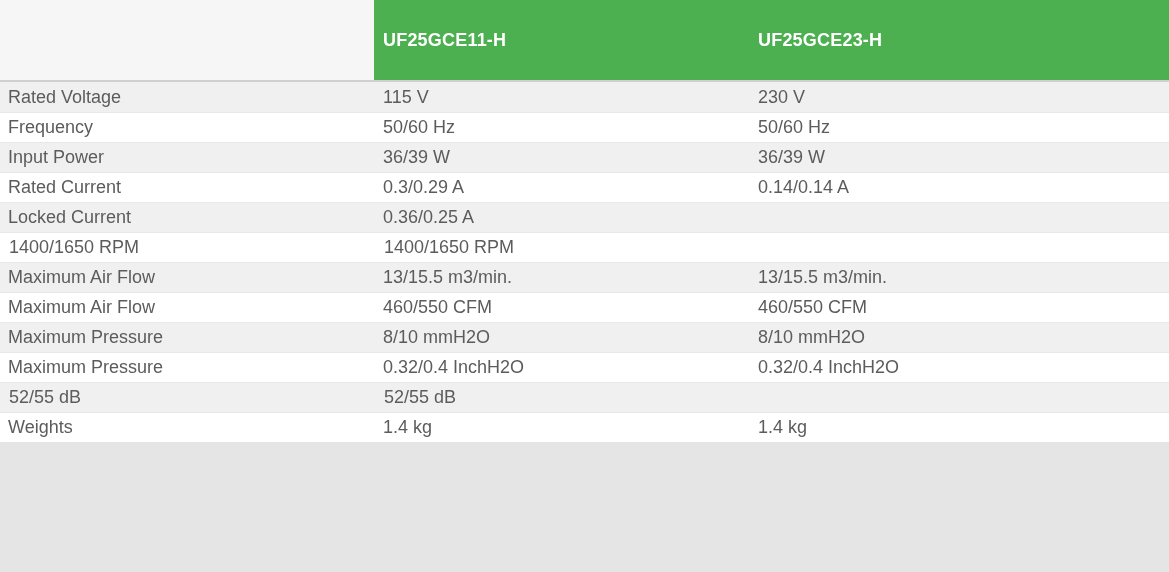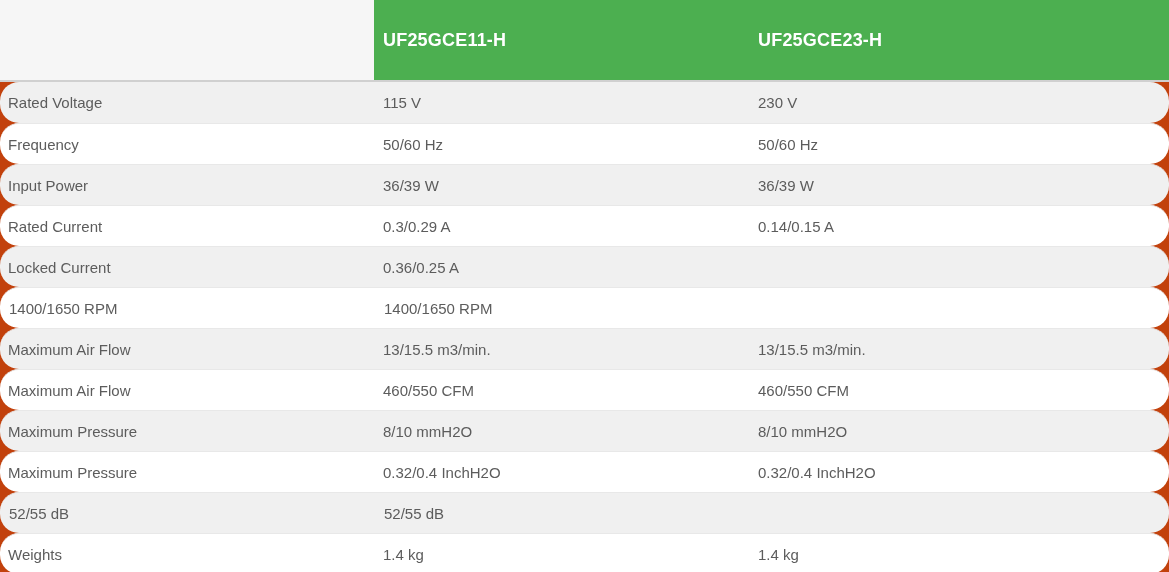--- a/index.html
+++ b/index.html
@@ -5,21 +5,21 @@
   html, body {
     margin: 0;
     padding: 0;
     background: #ffffff;
     font-family: "Liberation Sans", "DejaVu Sans", sans-serif;
   }
   .page {
     width: 1169px;
     height: 572px;
     overflow: hidden;
-    background: #c2410c;
+    background: #e5e5e5;
   }
   .spec-table {
     width: 100%;
     height: 100%;
   }
   .hrow {
     display: flex;
     height: 80px;
     border-bottom: 2px solid #d0d0d0;
   }
@@ -38,26 +38,25 @@
   }
   .hcell-green {
     background: #4caf50;
     color: #ffffff;
     font-size: 18px;
     font-weight: bold;
     letter-spacing: 0.2px;
   }
   .row {
     display: flex;
-    height: 41px;
+    height: 30px;
     box-sizing: border-box;
-    font-size: 15px;
+    font-size: 18px;
     color: #5c5c5c;
     background: #ffffff;
-    border-radius: 19px;
   }
   .row + .row {
     border-top: 1px solid #e8e8e8;
   }
   .tbody .row:nth-child(odd) {
     background: #f0f0f0;
   }
 </style>
 </head>
 <body>
@@ -83,21 +82,21 @@
         <div class="cell col-v2">50/60 Hz</div>
       </div>
       <div class="row">
         <div class="cell col-label">Input Power</div>
         <div class="cell col-v1">36/39 W</div>
         <div class="cell col-v2">36/39 W</div>
       </div>
       <div class="row">
         <div class="cell col-label">Rated Current</div>
         <div class="cell col-v1">0.3/0.29 A</div>
-        <div class="cell col-v2">0.14/0.15 A</div>
+        <div class="cell col-v2">0.14/0.14 A</div>
       </div>
       <div class="row">
         <div class="cell col-label">Locked Current</div>
         <div class="cell col-v2">0.36/0.25 A</div>
       </div>
       <div class="row">
         <div class="cell col-v1">1400/1650 RPM</div>
         <div class="cell col-v2">1400/1650 RPM</div>
       </div>
       <div class="row">

